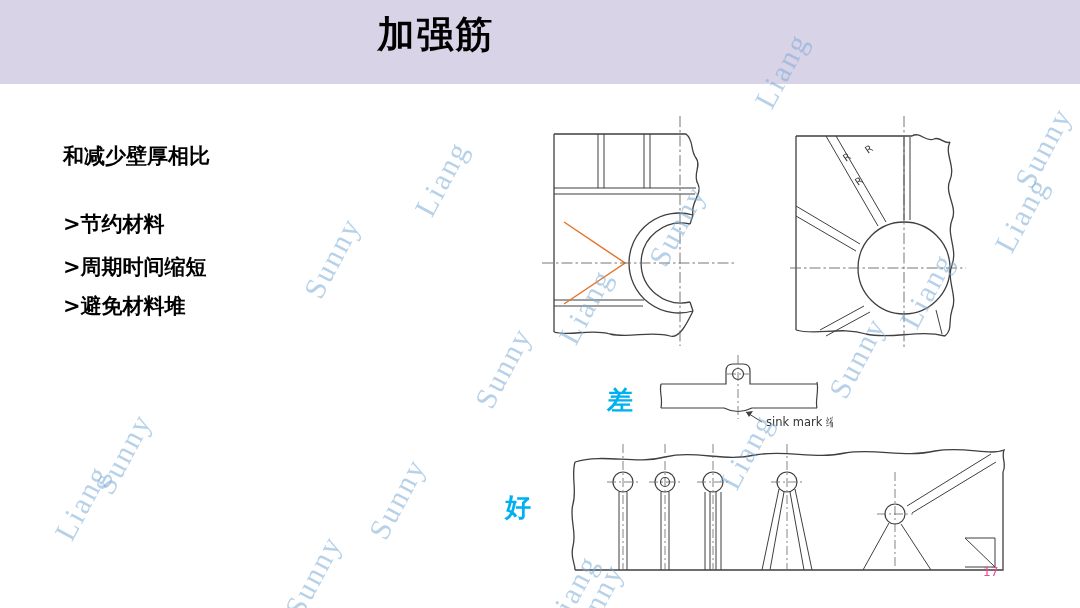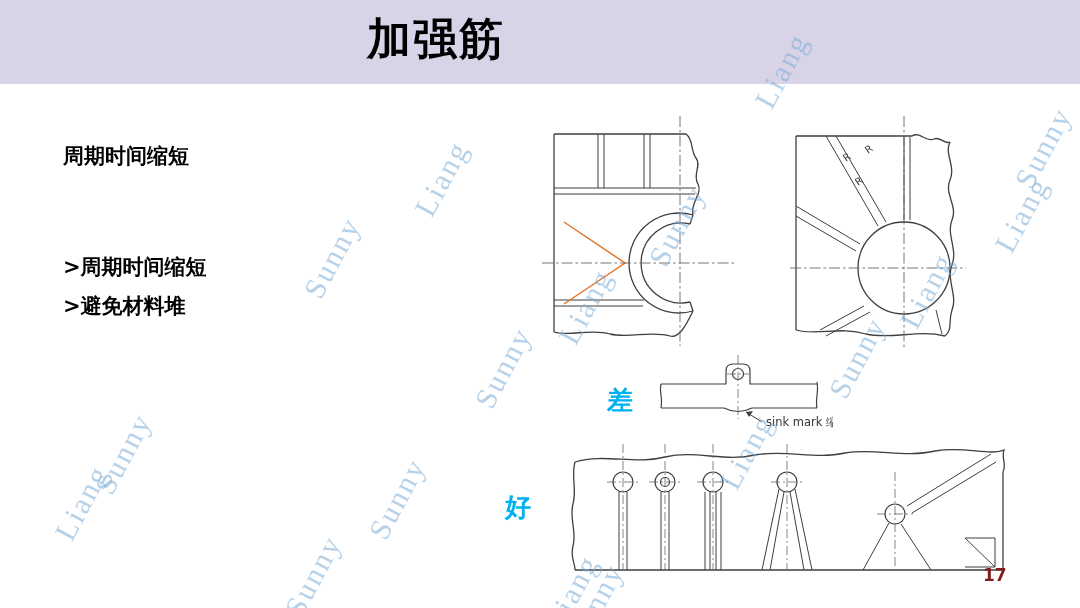--- a/index.html
+++ b/index.html
@@ -2,48 +2,49 @@
 <html><head>
 <meta charset="utf-8">
 <style>
   * { margin:0; padding:0; box-sizing:border-box; }
   html,body { width:1080px; height:608px; }
   body { font-family:"DejaVu Sans","Liberation Sans",sans-serif; background:#ffffff; }
   .slide { position:relative; width:1080px; height:608px; background:#ffffff; overflow:hidden; }
 
   .title-band { position:absolute; left:0; top:0; width:1080px; height:84px; background:#d9d3e8; }
   .title { position:absolute; left:0; top:10px; width:872px; text-align:center;
-           font-size:44px; font-weight:bold; color:#000; letter-spacing:2px; }
+           font-size:37px; font-weight:bold; color:#000; letter-spacing:2px; }
 
   .subtitle { position:absolute; left:8px; top:87px; font-size:20px; font-weight:bold; color:#00b0f0; }
 
   .bullet { position:absolute; left:63px; font-size:21px; font-weight:bold; color:#000; }
 
   .cyan-label { position:absolute; font-size:26px; font-weight:bold; color:#00b0f0; }
 
-  .page-num { position:absolute; left:983px; top:565px; font-size:17px; color:#7f1d1d;font-weight:bold; }
+  .page-num { position:absolute; left:983px; top:565px; font-size:12px; color:#ec4899; }
 
   .abs { position:absolute; }
 
   .watermark-layer { position:absolute; left:0; top:0; width:1080px; height:608px;
                      z-index:6; pointer-events:none; }
   .wm { position:absolute; font-family:"Liberation Serif","DejaVu Serif",serif;
         font-size:30px; letter-spacing:2px; color:rgba(122,171,213,0.55);
         transform:rotate(-62deg); transform-origin:0 0; white-space:nowrap; }
 </style>
 </head>
 <body>
 
 <div class="slide">
 
   <div class="title-band"></div>
   <div class="title">加强筋</div>
 
 
-  <div class="bullet" style="top:142px">周期时间缩短</div>
+  <div class="bullet" style="top:142px">和减少壁厚相比</div>
+  <div class="bullet" style="top:210px">&gt;节约材料</div>
   <div class="bullet" style="top:253px">&gt;周期时间缩短</div>
   <div class="bullet" style="top:292px">&gt;避免材料堆</div>
 
   <svg class="abs" style="left:540px;top:110px" width="200" height="240" viewBox="0 0 200 240">
     <g fill="none" stroke="#3f3f3f" stroke-width="1.3">
       <path d="M14,24 H146 C154,30 150,40 156,48 C162,56 152,64 158,74 C163,84 150,92 153,105"></path>
       <path d="M14,24 V222"></path>
       <path d="M14,222 C30,227 50,218 70,224 C90,229 110,220 130,226 C140,229 148,211 153,201"></path>
       <path d="M153,105 A50 50 0 1 0 153,201"></path>
       <path d="M150,114 A40 40 0 1 0 150,192"></path>

